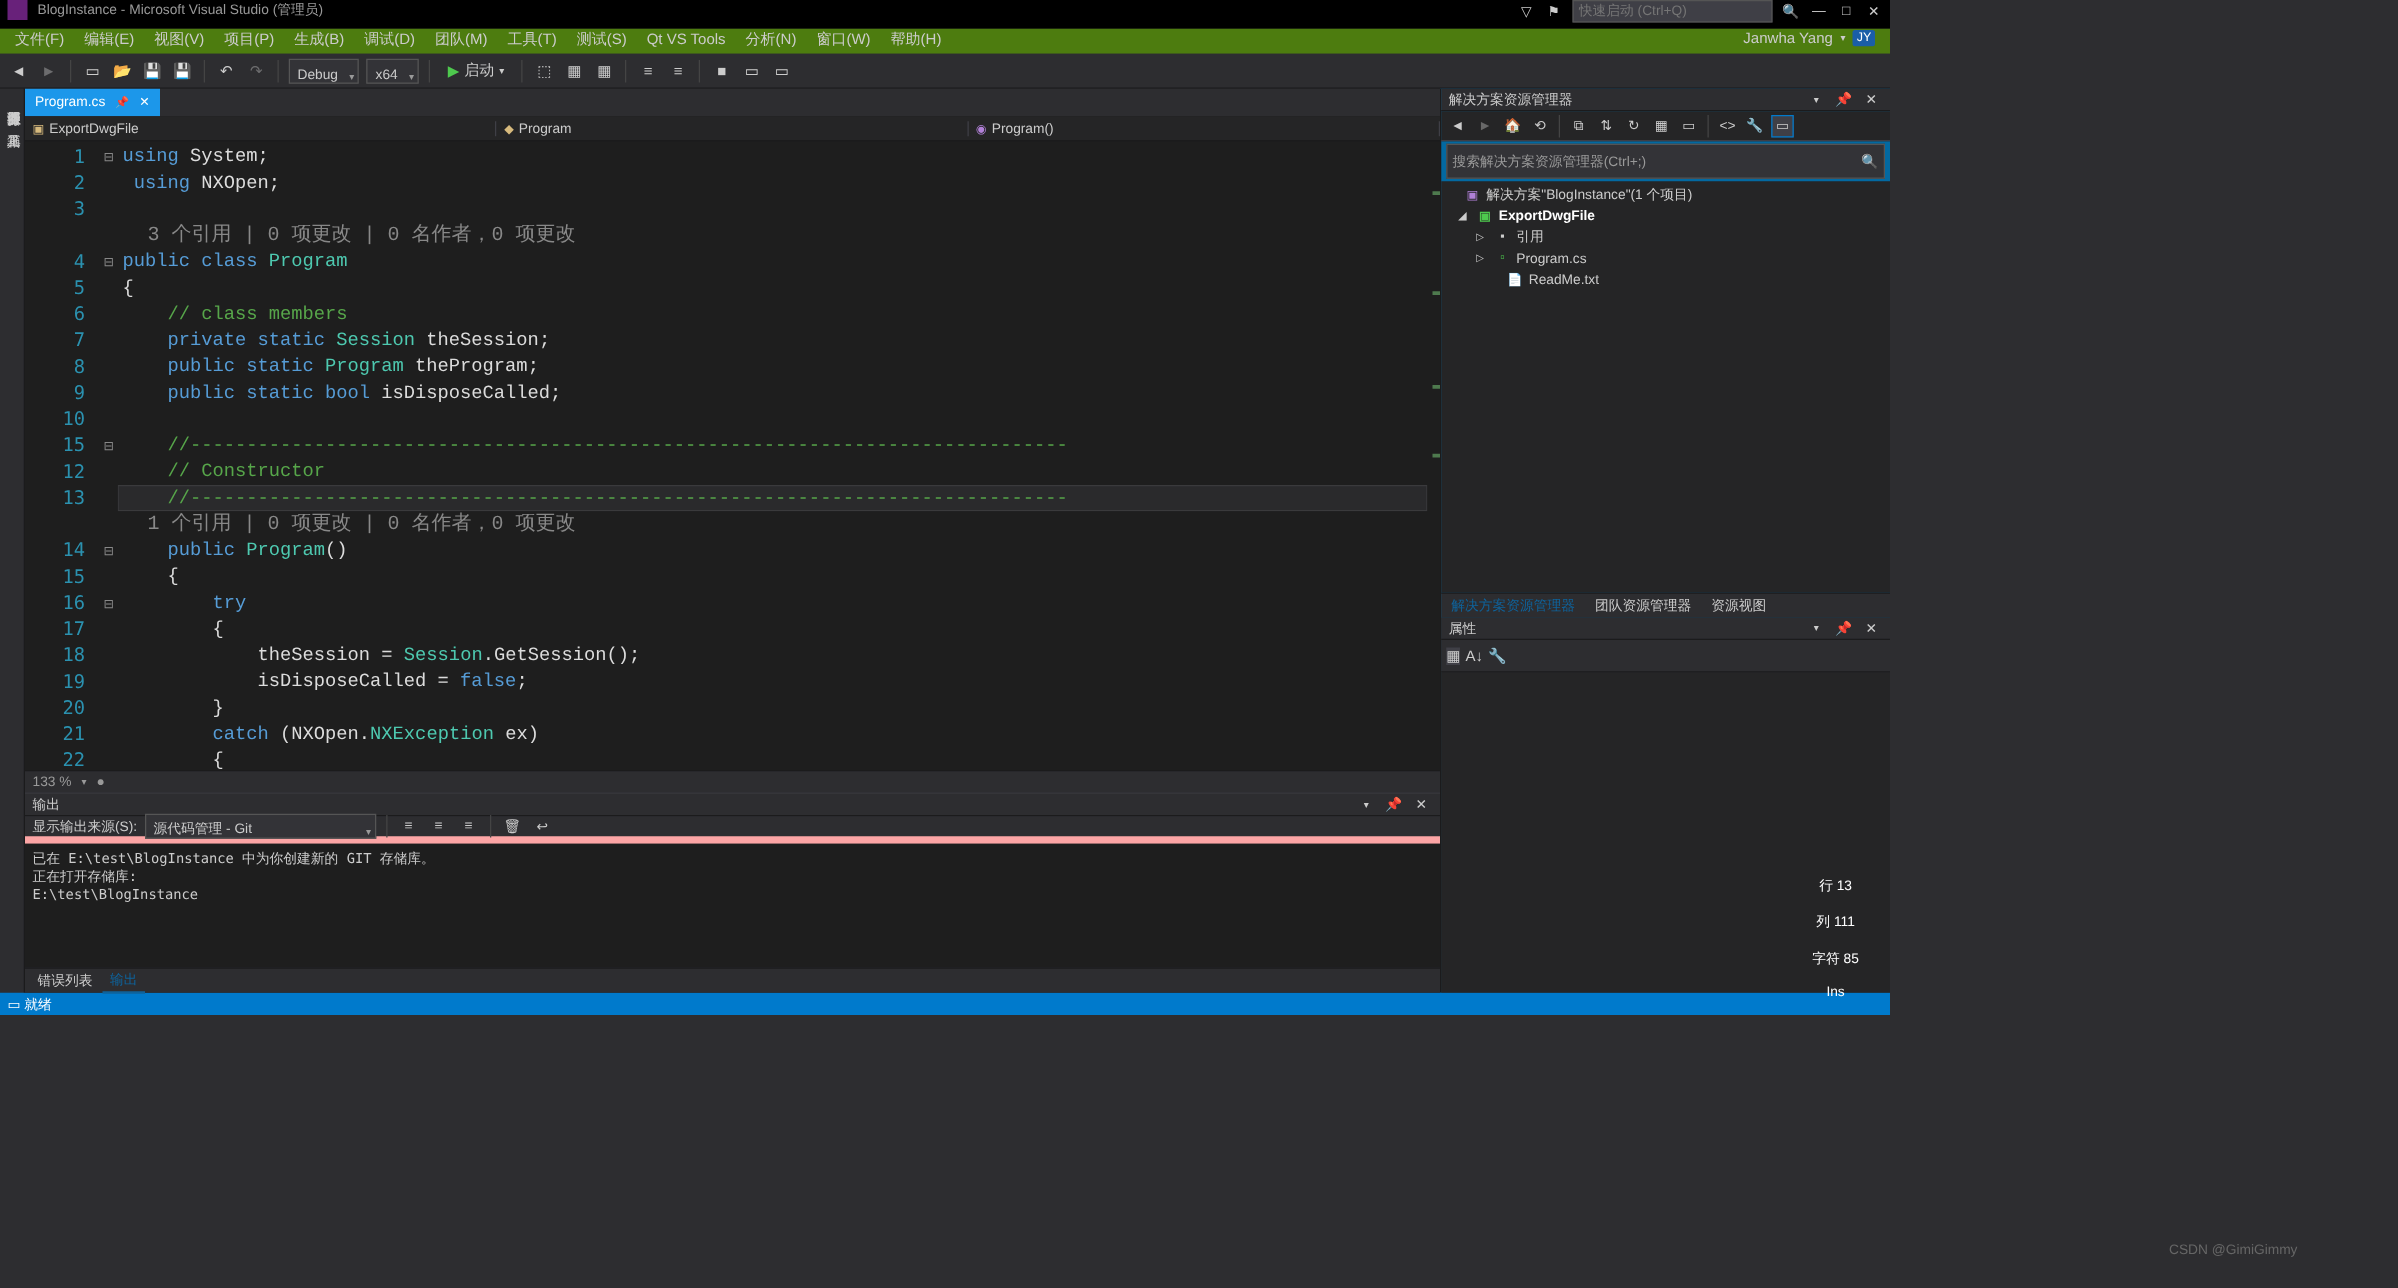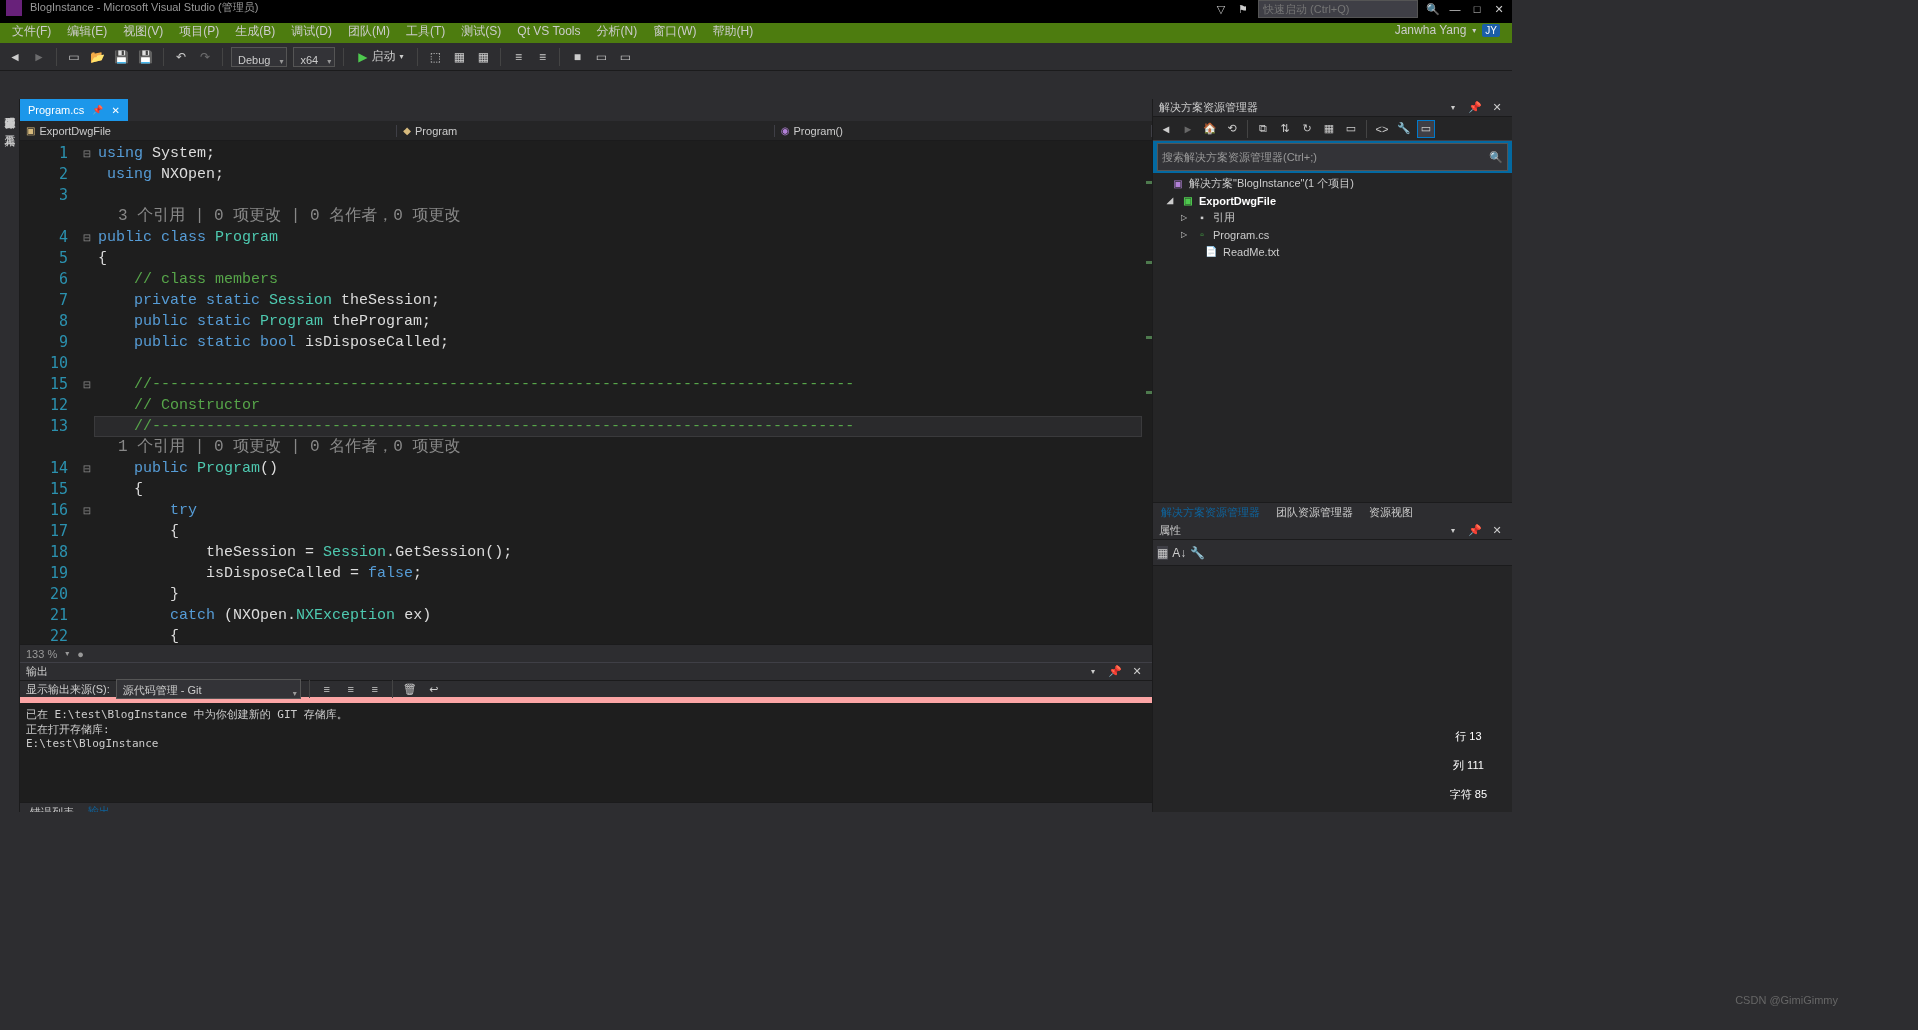--- a/index.html
+++ b/index.html
@@ -49,21 +49,21 @@
       gap: 6px;
       border-bottom: 1px solid #1b1b1c;
     }
     .tb-btn { width: 18px; height: 18px; display: flex; align-items: center; justify-content: center; color: #ccc; cursor: pointer; }
     .tb-sep { width: 1px; height: 18px; background: #444; margin: 0 2px; }
     .tb-combo { background: #333337; border: 1px solid #555; color: #ccc; height: 20px; padding: 0 16px 0 6px; font-size: 11px; position: relative; display: flex; align-items: flex-end; }
     .tb-combo::after { content: '▾'; position: absolute; right: 3px; font-size: 8px; color: #999; }
     .start-btn { display: flex; align-items: center; gap: 4px; color: #ccc; padding: 0 6px; height: 20px; }
     .start-btn .play { color: #4ec94e; }
     
-    .main-area { display: flex; height: calc(100% - 71px - 18px); margin-top: 28px; }
+    .main-area { display: flex; height: calc(100% - 71px - 18px); }
     .left-dock { width: 20px; background: #2d2d30; border-right: 1px solid #1b1b1c; display: flex; flex-direction: column; align-items: center; padding-top: 4px; gap: 6px; }
     .left-dock .dock-item { writing-mode: vertical-rl; font-size: 11px; color: #ccc; padding: 6px 2px; cursor: pointer; }
     .center { flex: 1; display: flex; flex-direction: column; background: #1e1e1e; min-width: 0; }
     .right { width: 360px; background: #0369a1; display: flex; flex-direction: column; border-left: 1px solid #1b1b1c; }
     
     .tabrow { background: #2d2d30; height: 22px; display: flex; align-items: flex-end; }
     .tab { background: #1c97ea; color: #fff; padding: 3px 8px; display: flex; align-items: center; gap: 8px; font-size: 11px; height: 22px; }
     .tab .pin { font-size: 9px; }
     .tab .close { font-size: 10px; cursor: pointer; }
     

